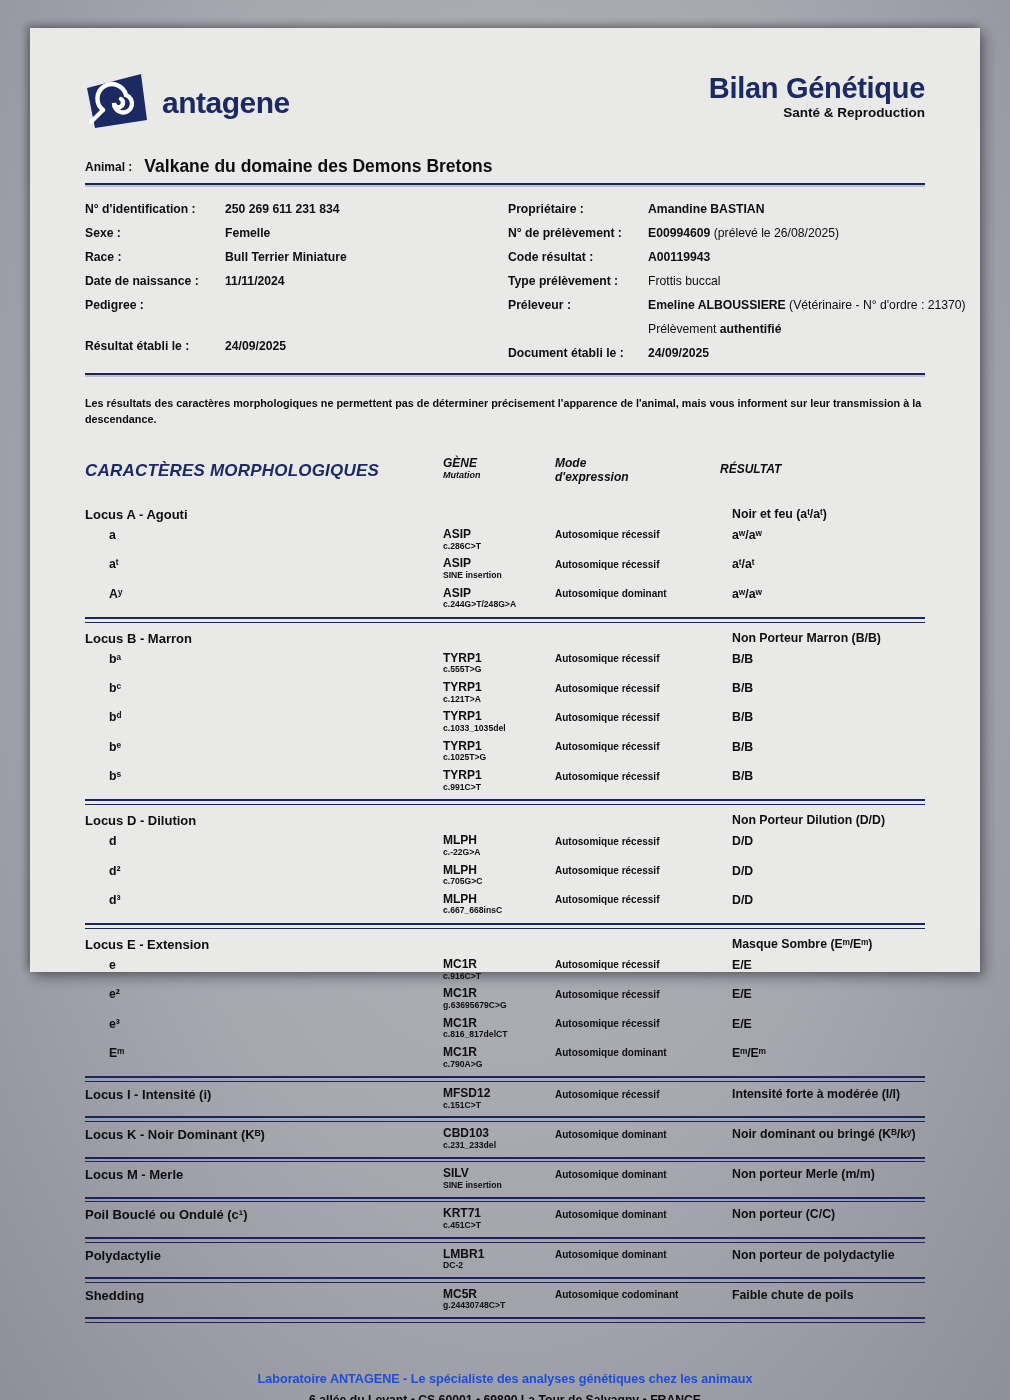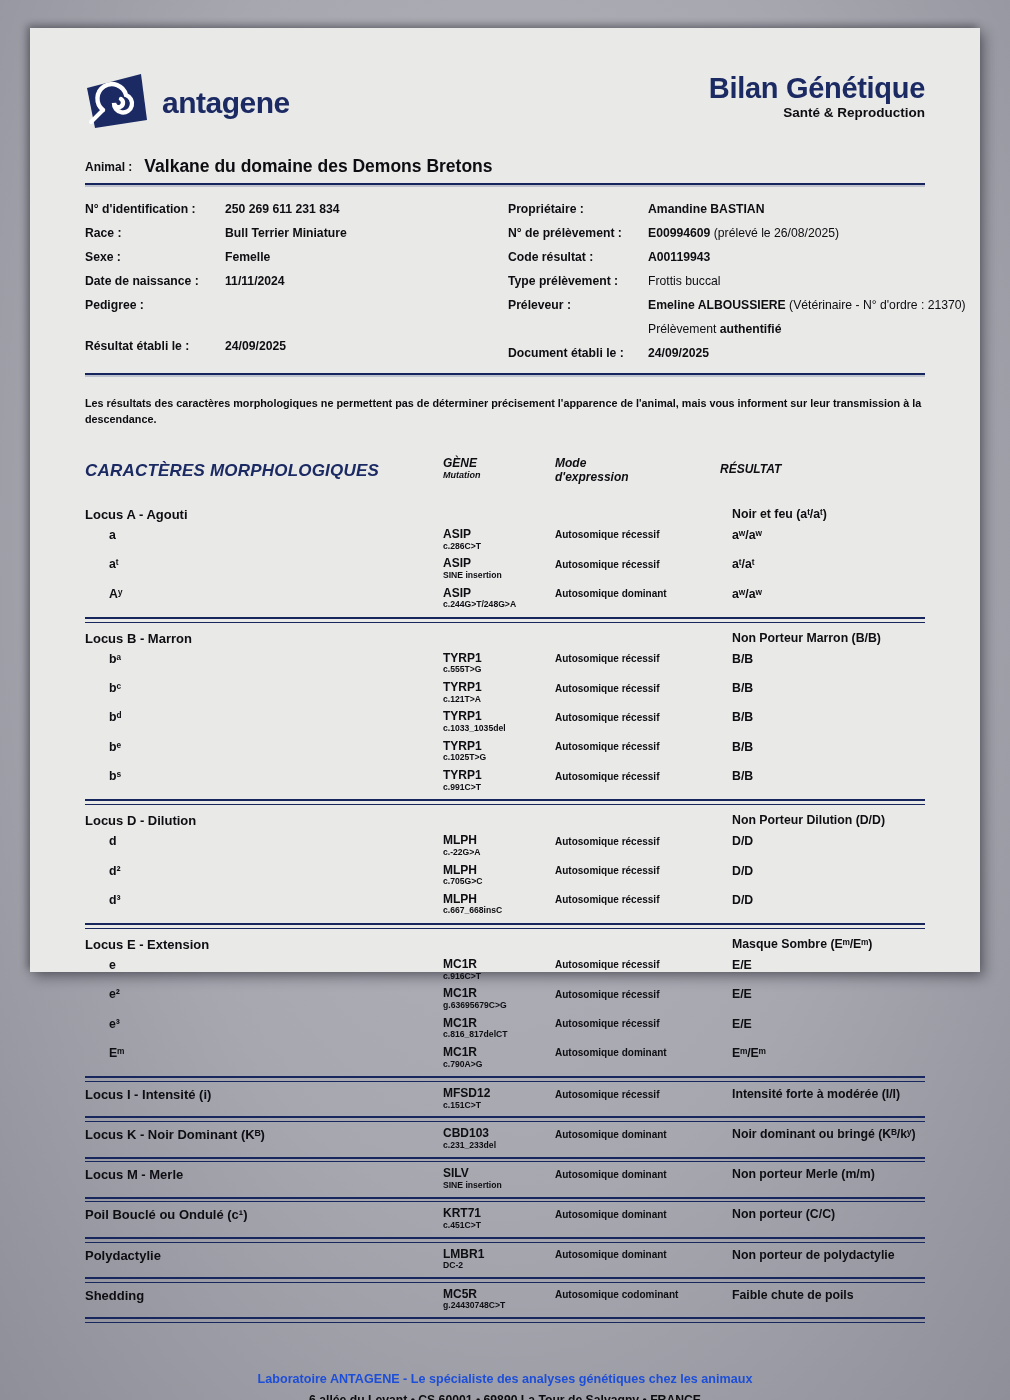--- a/index.html
+++ b/index.html
@@ -84,26 +84,26 @@
   </div>
   <div class="rule"></div>
 
   <div class="info">
     <div class="info-col-left" id="info-left">
         <div class="info-row">
           <span class="info-label">N° d'identification :</span>
           <span class="info-value"><span class="b">250 269 611 231 834</span></span>
         </div>
         <div class="info-row">
+          <span class="info-label">Sexe :</span>
+          <span class="info-value"><span class="b">Femelle</span></span>
+        </div>
+        <div class="info-row">
           <span class="info-label">Race :</span>
           <span class="info-value"><span class="b">Bull Terrier Miniature</span></span>
-        </div>
-        <div class="info-row">
-          <span class="info-label">Sexe :</span>
-          <span class="info-value"><span class="b">Femelle</span></span>
         </div>
         <div class="info-row">
           <span class="info-label">Date de naissance :</span>
           <span class="info-value"><span class="b">11/11/2024</span></span>
         </div>
         <div class="info-row">
           <span class="info-label">Pedigree :</span>
           <span class="info-value"><span class="b"></span></span>
         </div>
         <div class="info-row gap">

